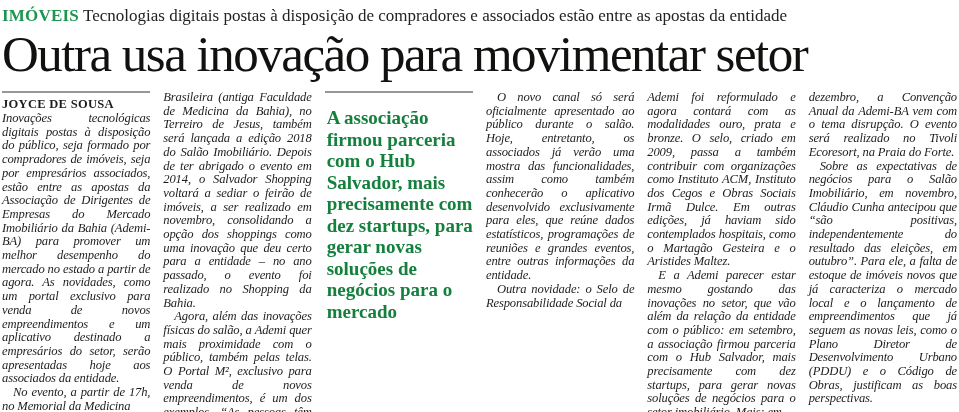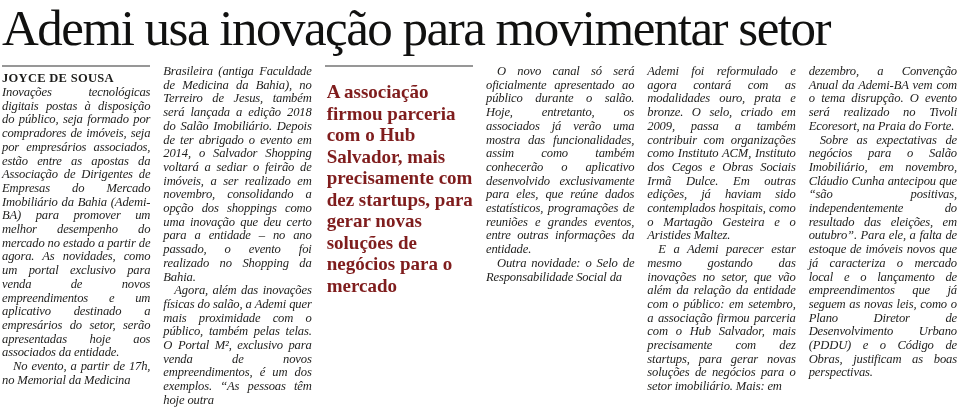--- a/index.html
+++ b/index.html
@@ -64,31 +64,34 @@
     color: #1d1d1b;
     font-style: italic;
   }
   .para.indent { text-indent: 11px; }
   .quote-col { padding-top: 0; }
   .pull-quote {
     margin-top: 14px;
     font-size: 19px;
     line-height: 21.5px;
     font-weight: bold;
-    color: #7f1d1d;
+    color: #15803d;
     padding-left: 2px;
   }
 </style>
 </head>
 <body>
 
 <div class="page">
 
+  <div class="kicker">
+    <span class="tag">IMÓVEIS</span><span>Tecnologias digitais postas à disposição de compradores e associados estão entre as apostas da entidade</span>
+  </div>
 
-  <h1 class="headline">Ademi usa inovação para movimentar setor</h1>
+  <h1 class="headline">Outra usa inovação para movimentar setor</h1>
 
   <div class="content">
 
     <div class="col">
       <div class="rule"></div>
       <div class="byline">JOYCE DE SOUSA</div>
       <p class="para">Inovações tecnológicas digitais postas à disposição do público, seja formado por compradores de imóveis, seja por empresários associados, estão entre as apostas da Associação de Dirigentes de Empresas do Mercado Imobiliário da Bahia (Ademi-BA) para promover um melhor desempenho do mercado no estado a partir de agora. As novidades, como um portal exclusivo para venda de novos empreendimentos e um aplicativo destinado a empresários do setor, serão apresentadas hoje aos associados da entidade.</p>
       <p class="para indent">No evento, a partir de 17h, no Memorial da Medicina</p>
     </div>
 

